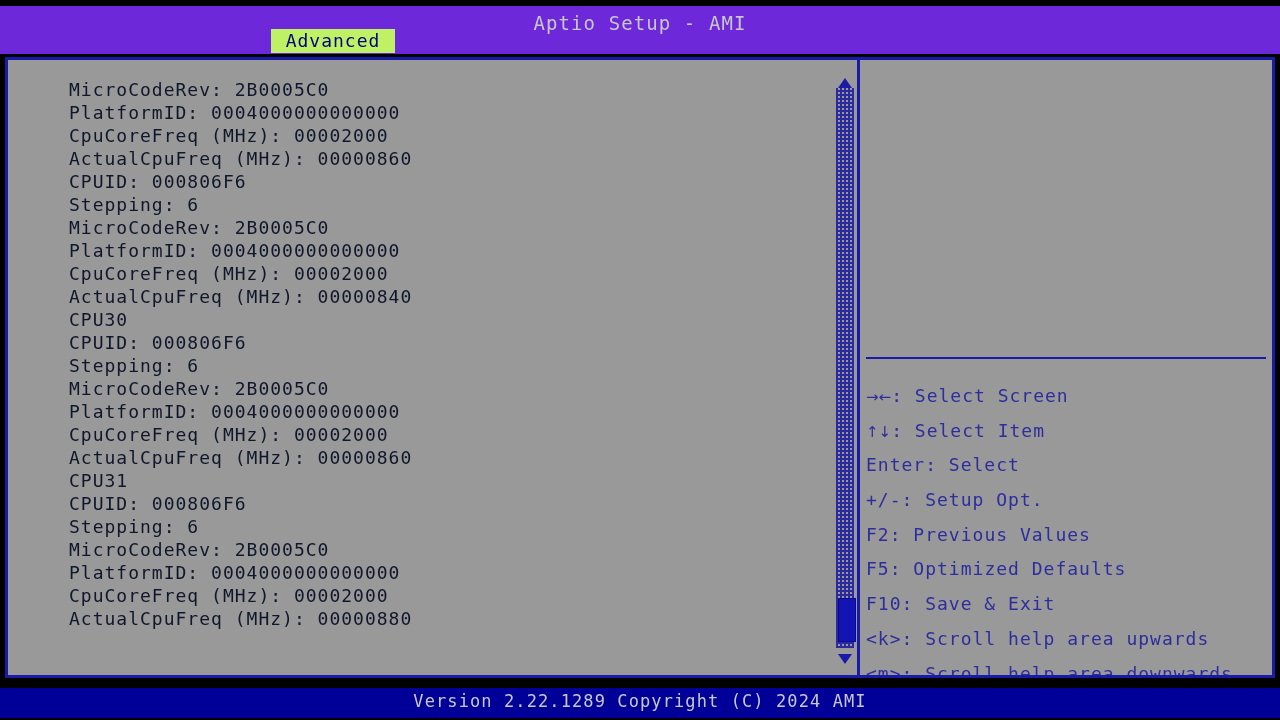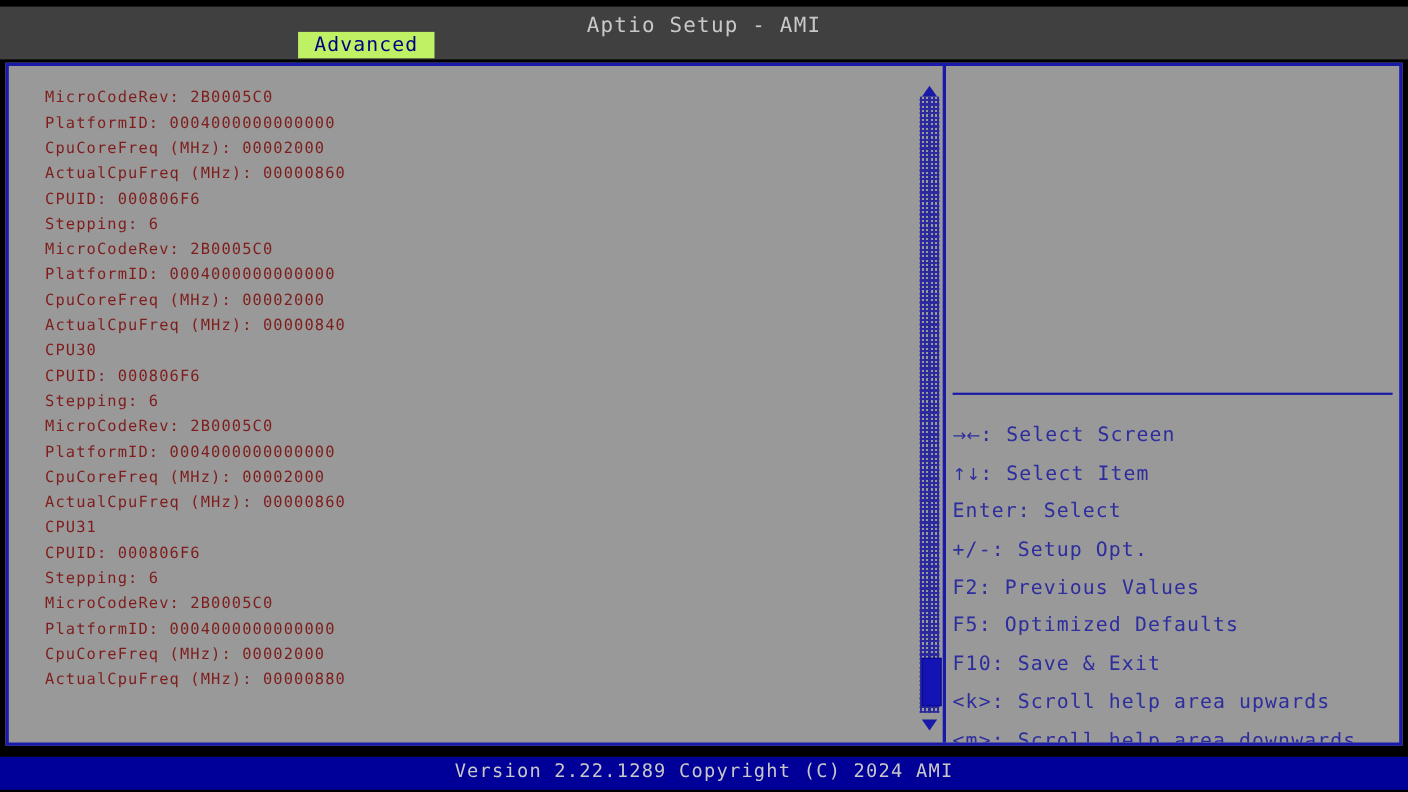--- a/index.html
+++ b/index.html
@@ -21,21 +21,21 @@
     background: #000000;
   }
 
   
   .titlebar {
     position: absolute;
     left: 0;
     top: 6px;
     width: 1280px;
     height: 48px;
-    background: #404040;
+    background: #6d28d9;
   }
   .title-text {
     position: absolute;
     left: 0;
     top: 6px;
     width: 1280px;
     text-align: center;
     color: #c8c8c8;
     font-size: 19px;
     letter-spacing: 1.1px;
@@ -82,24 +82,25 @@
   }
   .content-lines {
     position: absolute;
     left: 33px;
     top: 18px;
     width: 790px;
   }
   .cline {
     height: 23px;
     line-height: 23px;
-    font-size: 14px;
-    color: #7f1d1d;
+    font-size: 18px;
+    color: #0f172a;
     letter-spacing: 1.0px;
     white-space: pre;
+    margin-left: 28px;
   }
 
   
   .scrollbar {
     position: absolute;
     left: 826px;
     top: 14px;
     width: 22px;
     height: 588px;
   }

